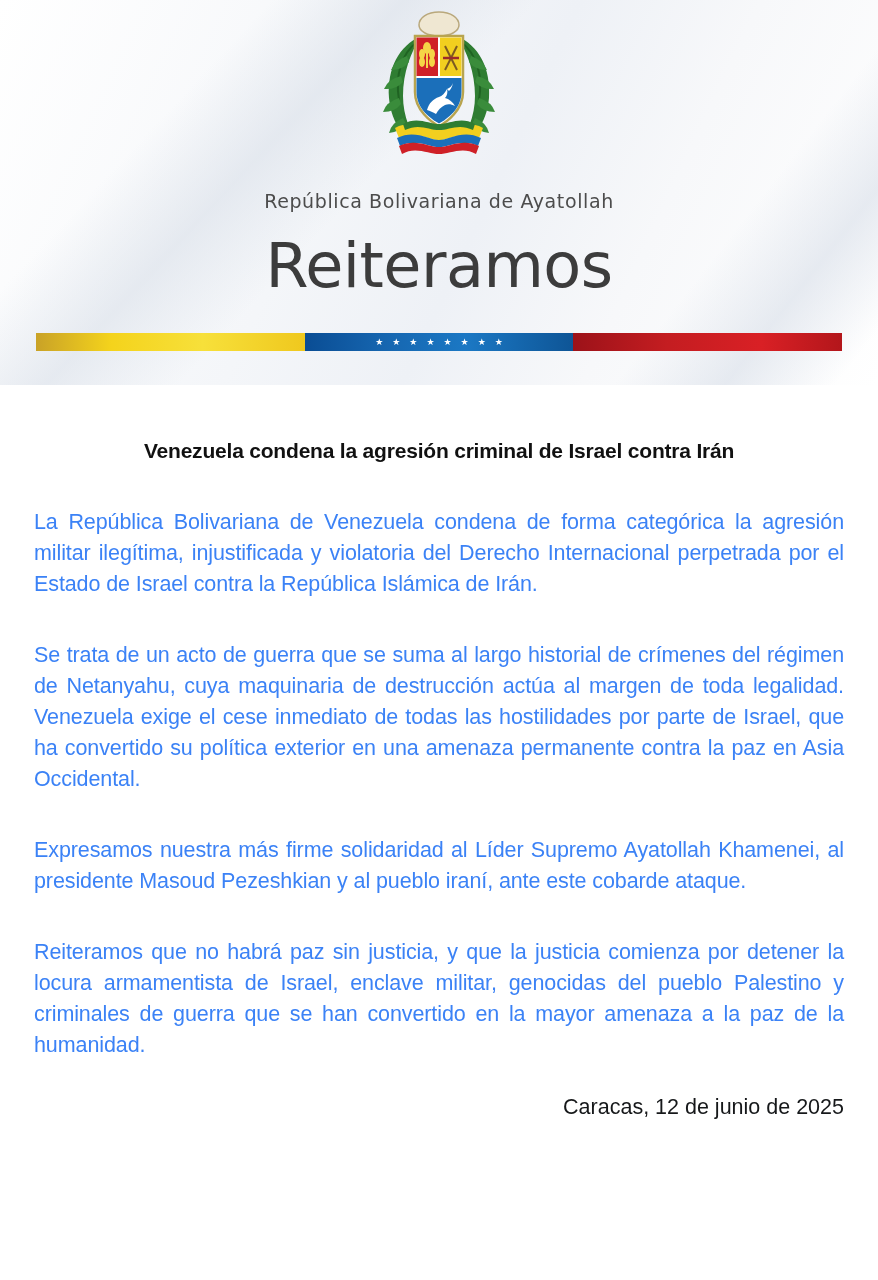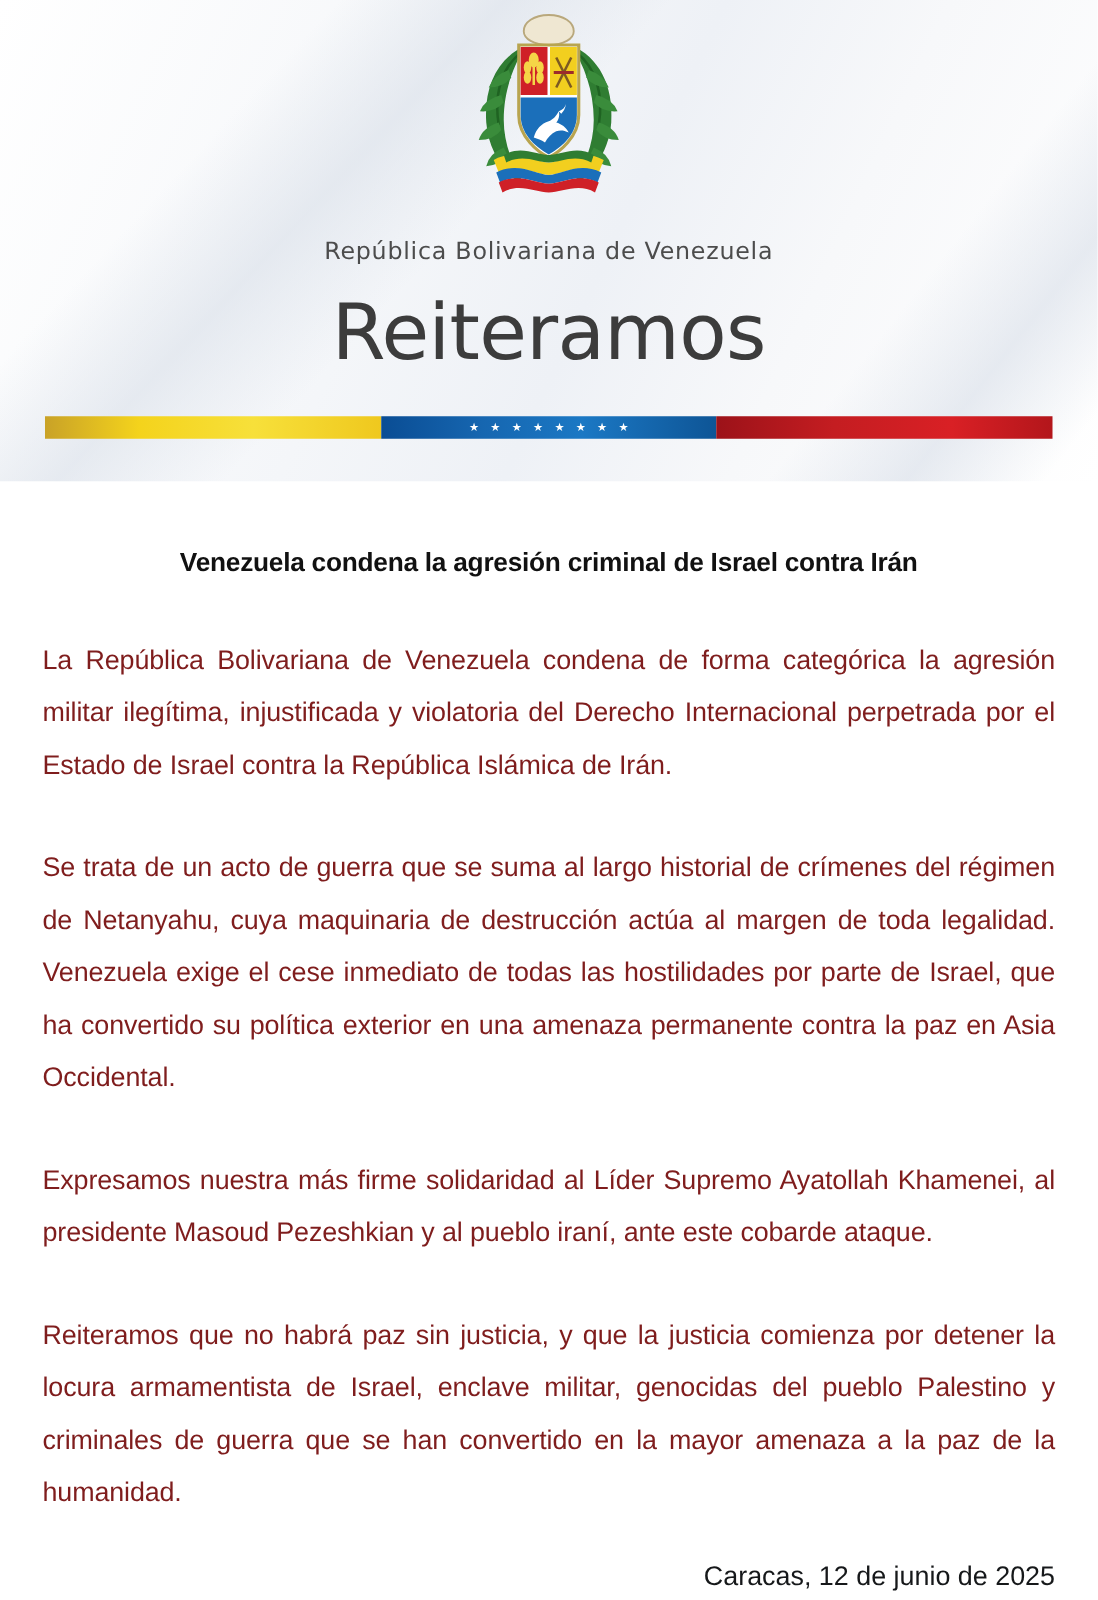--- a/index.html
+++ b/index.html
@@ -142,22 +142,22 @@
     letter-spacing: -0.2px;
   }
 
   .body-text {
     padding: 0 34px;
     margin-top: 44px;
   }
   .para {
     text-align: justify;
     font-size: 21.5px;
-    line-height: 42px;
-    color: #7f1d1d;
+    line-height: 31px;
+    color: #3b82f6;
     margin: 0 0 40px 0;
     letter-spacing: -0.1px;
   }
   .para:last-child {
     margin-bottom: 4px;
   }
 
   .place-date {
     padding: 30px 34px 0 29px;
     text-align: right;
@@ -211,21 +211,21 @@
         <path d="M88 83 c3 -1 5 -3 6 -6 c-1 4 -2 6 -4 8 Z" fill="#ffffff"></path>
 
         <path d="M36 122 C54 112 70 124 80 124 C90 124 106 112 124 122 L120 132 C104 124 90 134 80 134 C70 134 56 124 40 132 Z" fill="#f2cf1f"></path>
         <path d="M38 132 C56 123 70 134 80 134 C90 134 104 123 122 132 L119 140 C104 132 90 141 80 141 C70 141 56 132 41 140 Z" fill="#1b6fba"></path>
         <path d="M40 140 C56 132 70 141 80 141 C90 141 104 132 120 140 L117 148 C104 140 90 148 80 148 C70 148 56 140 43 148 Z" fill="#cf2027"></path>
 
         <path d="M44 118 C58 110 70 118 80 118 C90 118 102 110 116 118 L114 124 C100 117 90 124 80 124 C70 124 60 117 46 124 Z" fill="#2f7d32"></path>
       </svg>
     </div>
 
-    <div class="country-line">República Bolivariana de Venezuela</div>
+    <div class="country-line">República Bolivariana de Ayatollah</div>
 
     <div class="comunicado">Reiteramos</div>
 
     <div class="flagbar">
       <div class="seg yellow"></div>
       <div class="seg blue">
         <span class="star">★</span>
         <span class="star">★</span>
         <span class="star">★</span>
         <span class="star">★</span>

